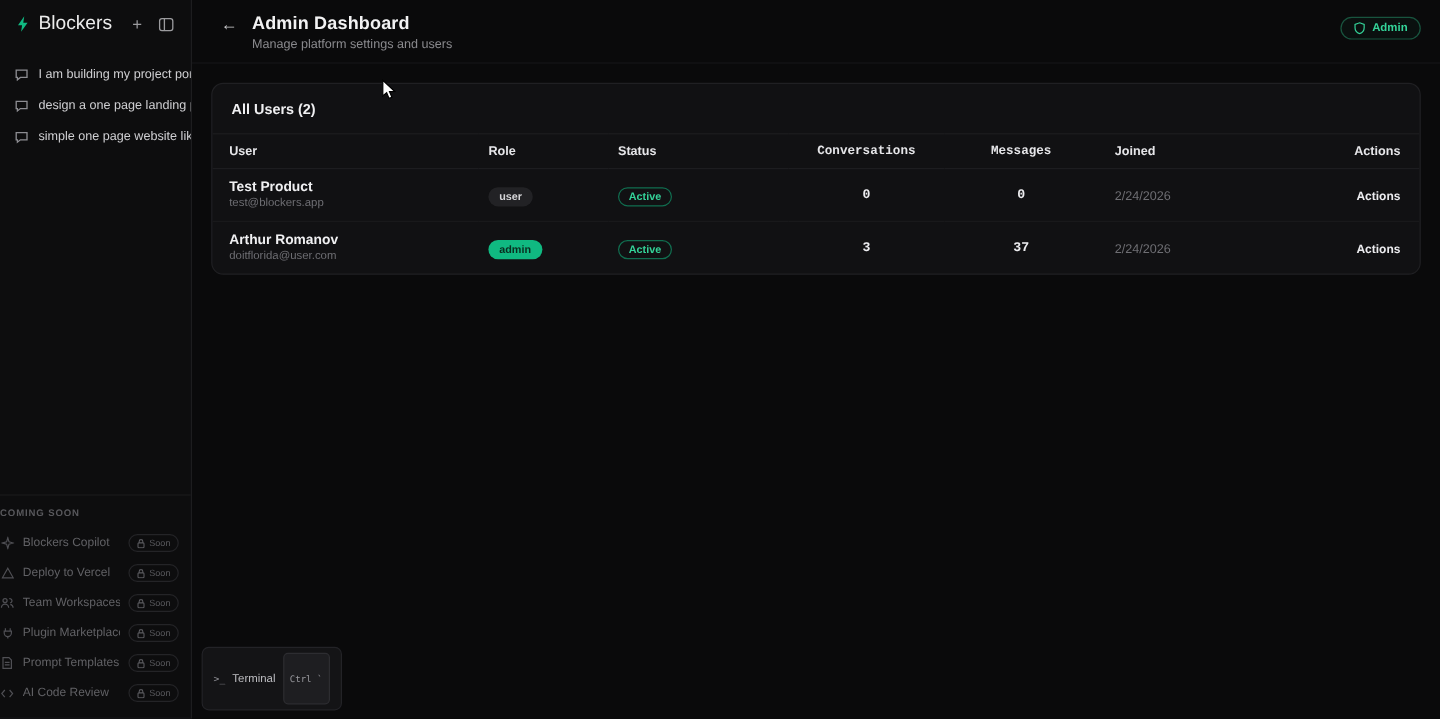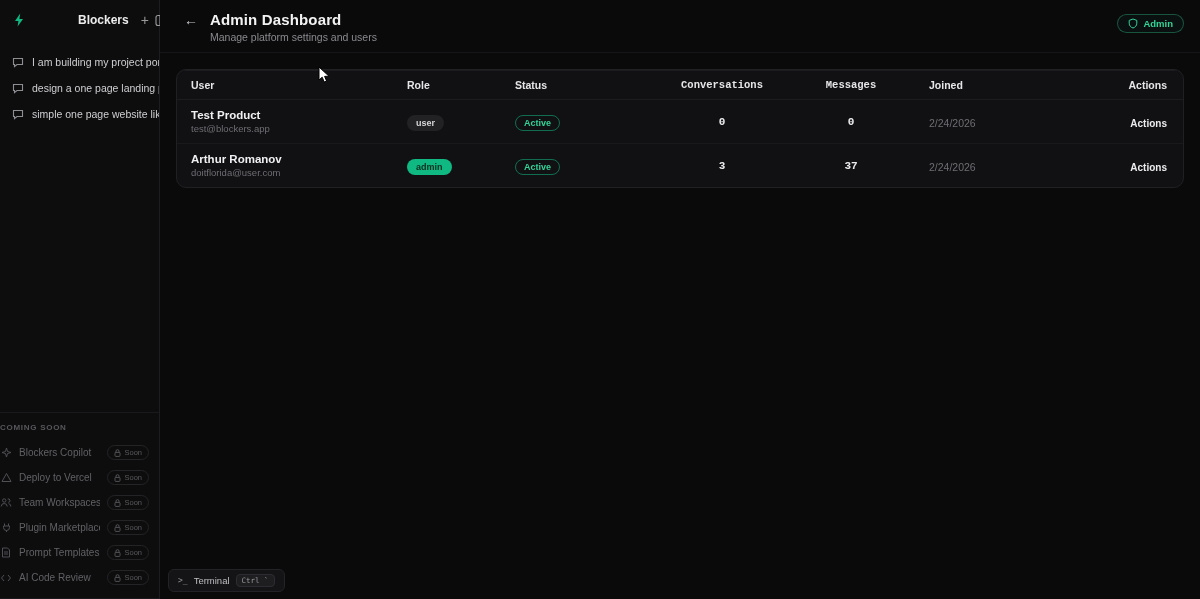--- a/index.html
+++ b/index.html
@@ -2,21 +2,21 @@
 <html><head>
 <meta charset="utf-8">
 <style>
   * { margin:0; padding:0; box-sizing:border-box; }
   html,body { width:1200px; height:599px; overflow:hidden; background:#0a0a0b; font-family:"Liberation Sans", sans-serif; }
   .app { display:flex; width:1200px; height:599px; position:relative; }
 
   
   .sidebar { width:160px; min-width:160px; height:100%; background:#0d0d0e; border-right:1px solid #1d1d1f; display:flex; flex-direction:column; }
   .side-header { display:flex; align-items:center; gap:6px; padding:11px 12px 10px 12px; }
-  .app-name { font-size:12px; font-weight:bold; color:#ececec; flex:0 0 auto;margin-left:46px; }
+  .app-name { font-size:16px; font-weight:normal; color:#ececec; flex:0 0 auto; }
   .side-header .grow { flex:1; }
   .icon-btn { background:none; border:none; color:#9b9b9e; cursor:pointer; display:flex; align-items:center; justify-content:center; width:18px; height:18px; font-size:14px; line-height:1; padding:0; }
   .chat-list { margin-top:10px; }
   .chat-item { display:flex; align-items:center; gap:8px; padding:7px 0 7px 12px; cursor:pointer; }
   .chat-item svg { flex:0 0 auto; }
   .chat-label { font-size:10.5px; color:#cfcfd2; white-space:nowrap; overflow:hidden; flex:1; }
   .spacer { flex:1; }
   .divider { border-top:1px solid #1a1a1c; }
   .coming-soon { padding:10px 10px 8px 0; }
   .cs-label { font-size:8px; font-weight:bold; letter-spacing:.09em; color:#58585c; margin-bottom:8px; }
@@ -60,21 +60,21 @@
   .pill-role-admin { background:#10b981; color:#0a2e20; }
   .pill-status { border:1px solid rgba(16,185,129,.55); color:#34d399; background:transparent; padding:2px 8px; }
   td.num { font-size:11px; font-weight:bold; color:#ececef; }
   .joined { font-size:10.5px; color:#6e6e73; }
   .actions-btn { background:none; border:none; font-size:10px; font-weight:bold; color:#ececef; cursor:pointer; font-family:"Liberation Sans", sans-serif; }
 
   
   .terminal-pill { position:absolute; left:8px; bottom:7px; display:flex; align-items:center; gap:6px; background:#141416; border:1px solid #232327; border-radius:6px; padding:4px 9px; cursor:pointer; }
   .term-prompt { font-family:"DejaVu Sans Mono", monospace; font-size:8px; color:#8f8f94; }
   .term-label { font-size:9.5px; color:#bfbfc3; }
-  .kbd { font-family:"DejaVu Sans Mono", monospace; font-size:7.5px; color:#98989d; background:#1e1e21; border:1px solid #2d2d31; border-radius:4px; padding:1px 5px; }
+  .kbd { font-family:"DejaVu Sans Mono", monospace; font-size:7.5px; color:#98989d; background:#1e1e21; border:1px solid #2d2d31; border-radius:4px; padding:16px 5px; }
 
   
   .mouse-cursor { position:absolute; left:318px; top:66px; z-index:50; pointer-events:none; }
 
   svg { display:block; }
 </style>
 </head>
 <body>
 
 <div class="app">
@@ -249,20 +249,23 @@
         <svg width="10" height="11" viewBox="0 0 10 11" fill="none" stroke="#34d399" stroke-width="1">
             <path d="M5 1 L8.8 2.4 V5.2 C8.8 7.6 7.2 9.4 5 10 C2.8 9.4 1.2 7.6 1.2 5.2 V2.4 Z"></path>
           </svg>
         <span>Admin</span>
       </div>
     </header>
 
 
     <section class="content">
       <div class="card">
+        <div class="card-header">
+          <span class="card-title">All Users (2)</span>
+        </div>
         <table>
           <colgroup>
             <col style="width:222px">
               <col style="width:108px">
               <col style="width:150px">
             <col style="width:130px">
               <col style="width:128px">
               <col style="width:140px">
               <col>
           </colgroup>

